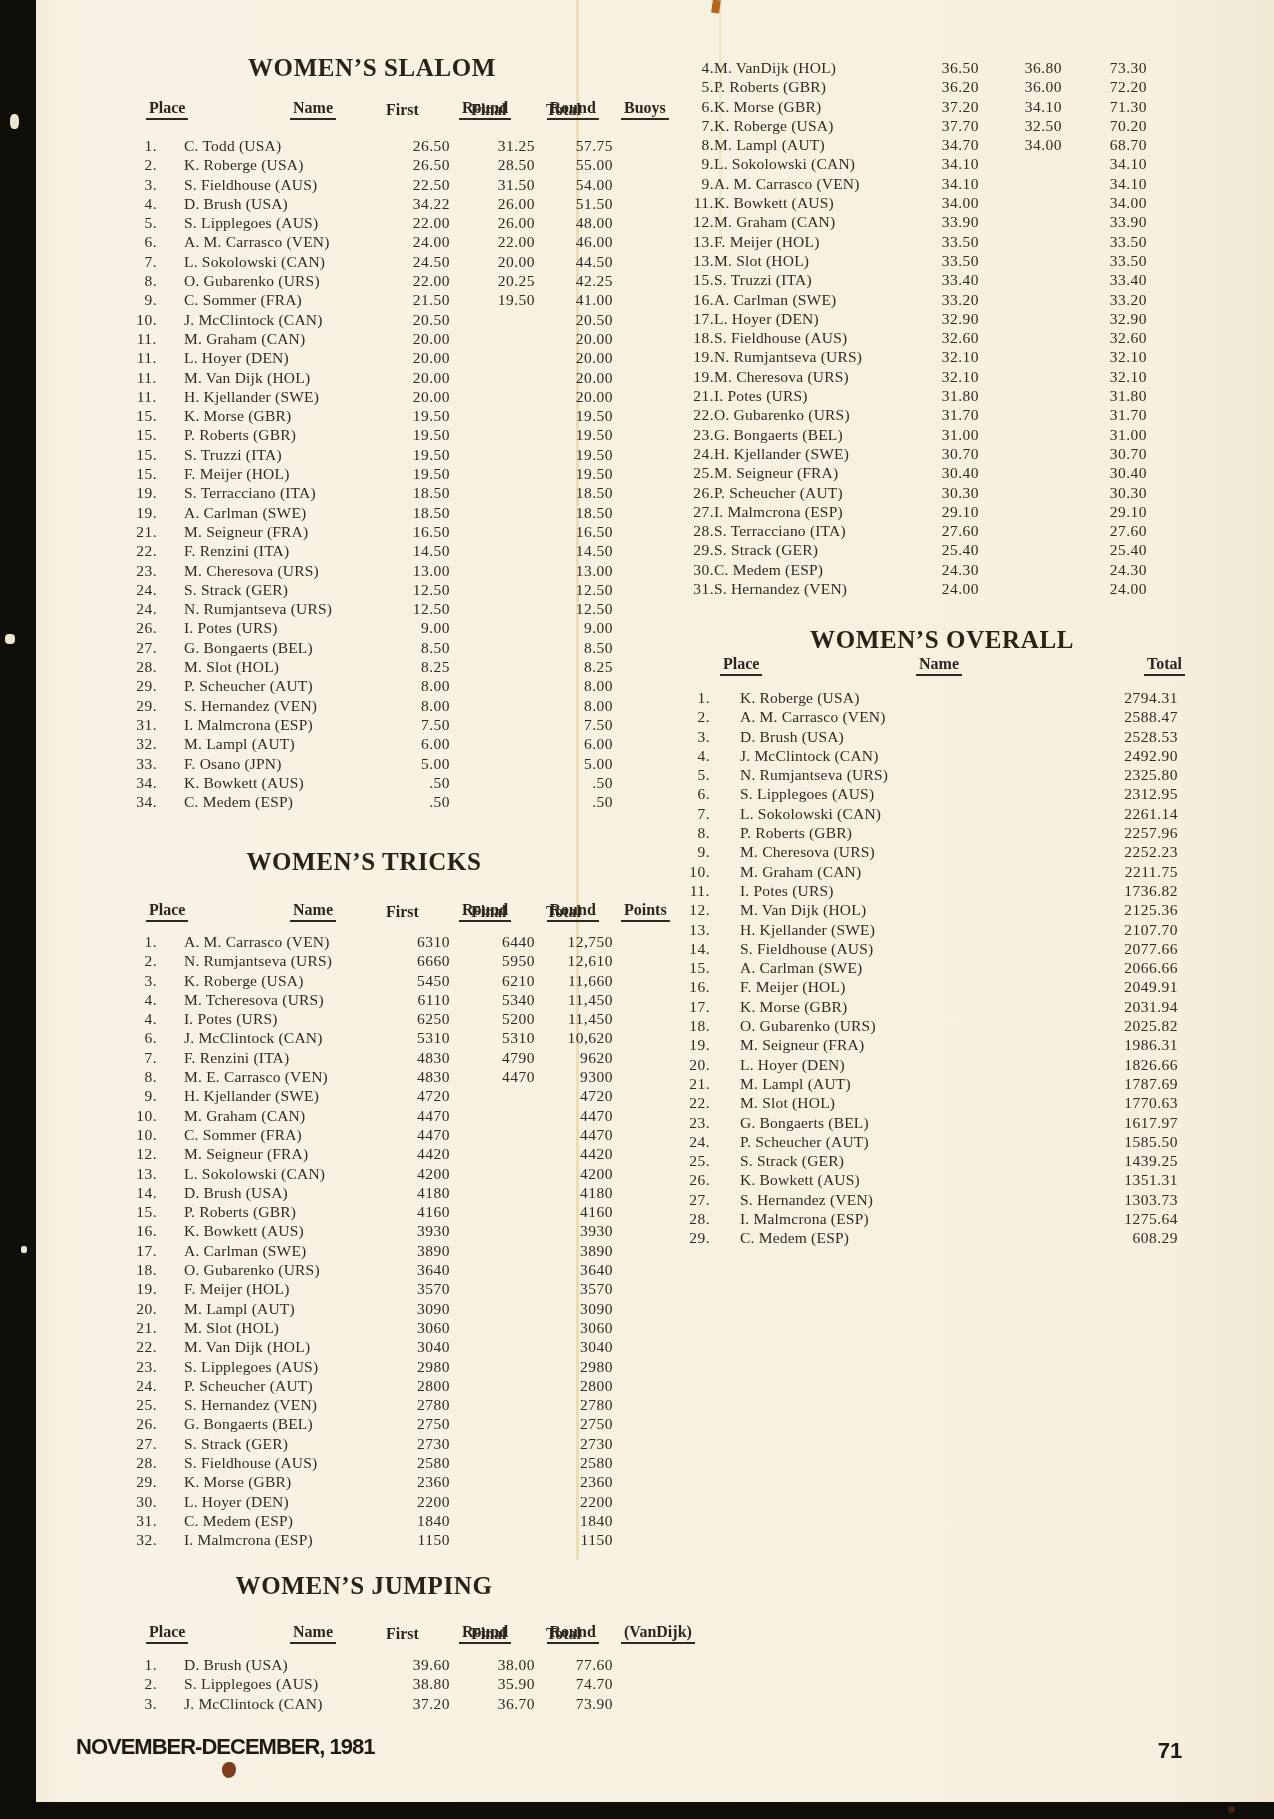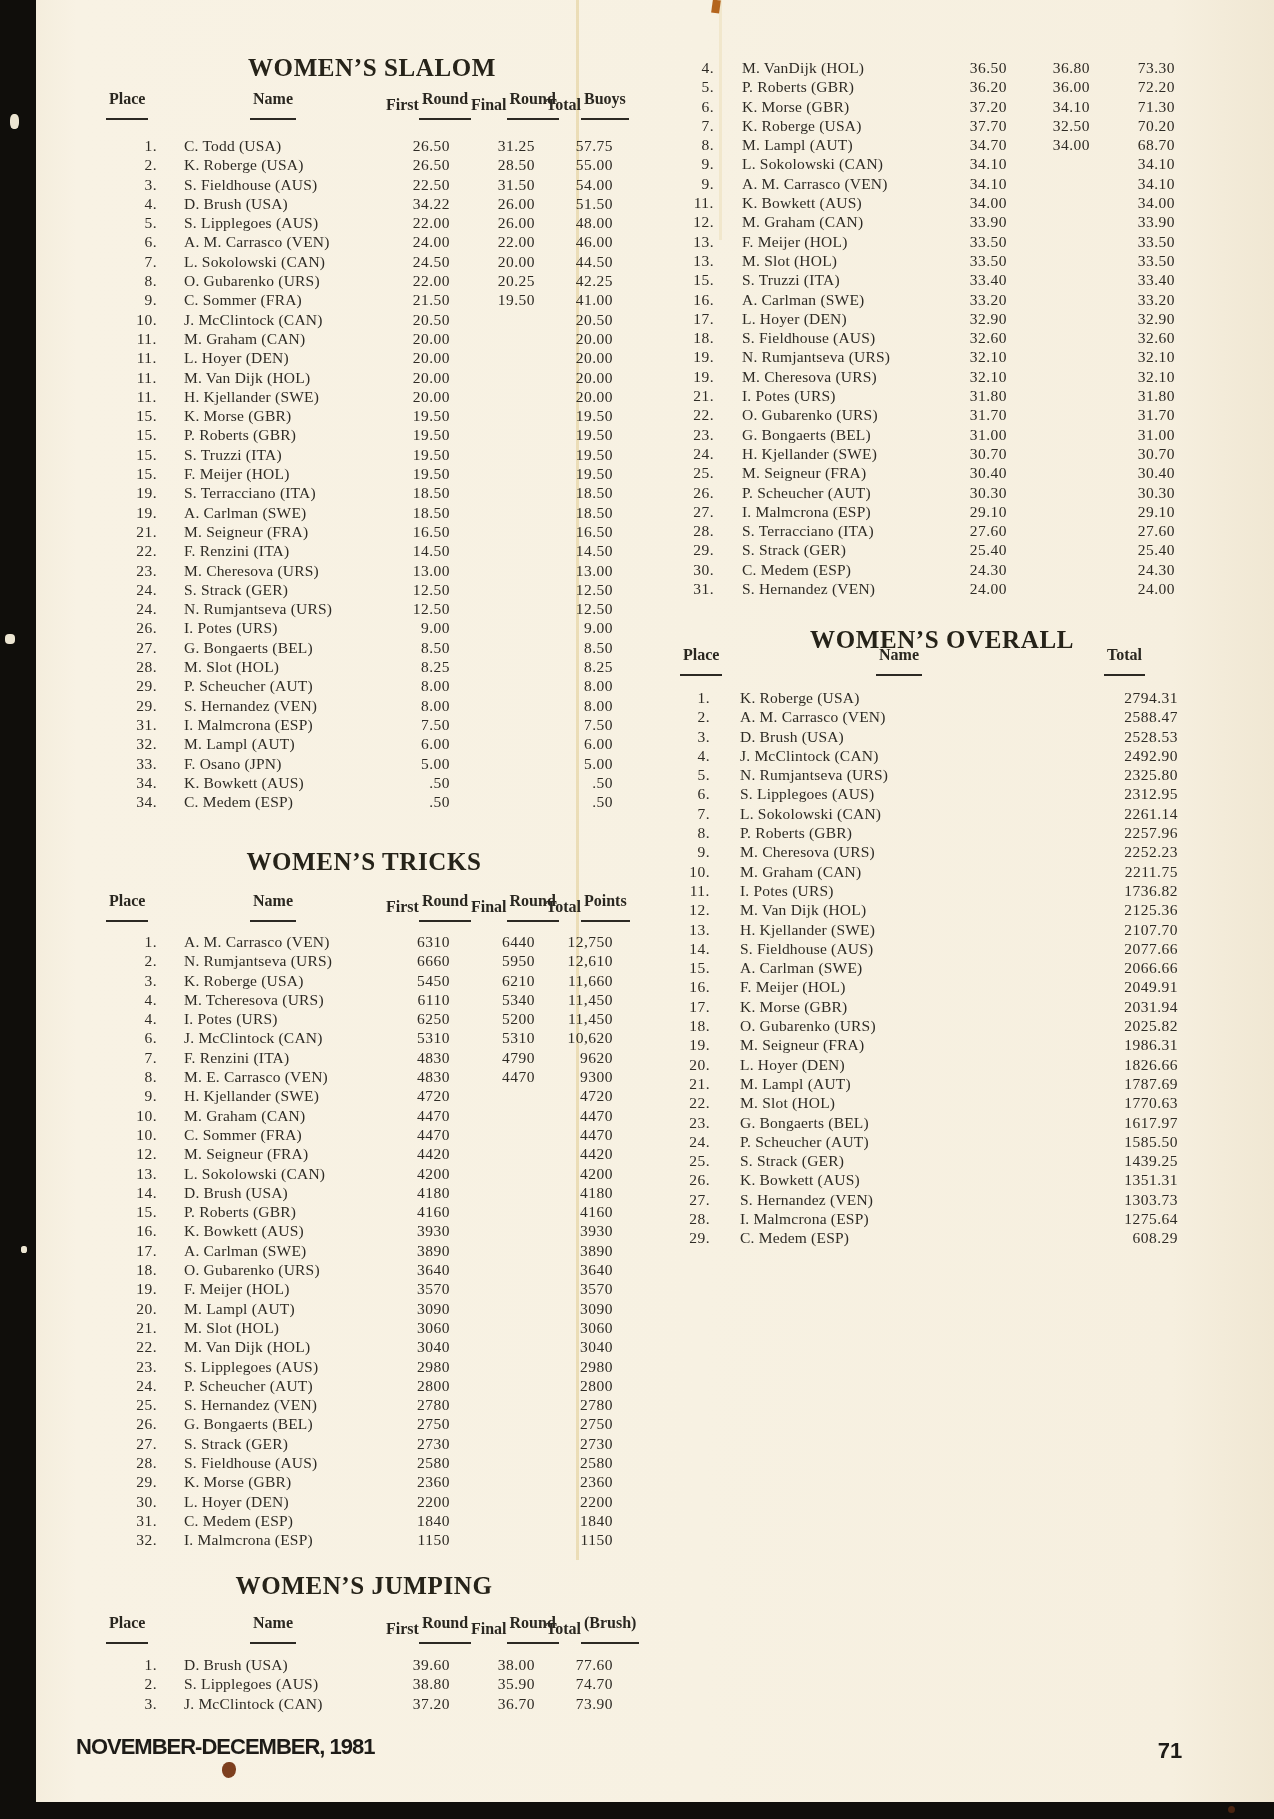--- a/index.html
+++ b/index.html
@@ -20,21 +20,21 @@
 
   .sec-title{
     position:absolute;margin:12px;text-align:center;
     font-size:25px;font-weight:bold;letter-spacing:0.6px;color:#262319;
     font-family:"Liberation Serif","DejaVu Serif",serif;
   }
   .thead{position:absolute;height:46px;font-weight:bold;font-size:16px;color:#2a2720;}
   .thead.single{height:28px;}
   .th{position:absolute;bottom:0;display:flex;flex-direction:row;align-items:center;line-height:19px;}
   .hl{white-space:nowrap;}
-  .u{border-bottom:2.5px solid #2c2923;padding:0 3px 10px;}
+  .u{border-bottom:2.5px solid #2c2923;padding:0 3px 1px;margin-left:40px;}
 
   .rows{position:absolute;}
   .trow{display:flex;height:19.3px;line-height:19.5px;font-size:15.5px;white-space:nowrap;}
   .cell{display:block;}
   .c-name{letter-spacing:0.2px;}
   .c-r1,.c-r2,.c-total,.c-place{letter-spacing:0.5px;}
 
   
   .tbl-l{left:100px;width:540px;}
   .tbl-l .c-place{flex:0 0 57px;text-align:right;}
@@ -44,21 +44,21 @@
   .tbl-l .c-total{flex:0 0 78px;text-align:right;}
   .thead.tbl-l .th-place{left:6px;width:64px;}
   .thead.tbl-l .th-name{left:150px;width:96px;}
   .thead.tbl-l .th-r1{left:286px;width:88px;}
   .thead.tbl-l .th-r2{left:371px;width:88px;}
   .thead.tbl-l .th-tot{left:446px;width:86px;}
 
   
   .tbl-r{left:680px;width:500px;}
   .tbl-r .c-place{flex:0 0 34px;text-align:right;}
-  .tbl-r .c-name{flex:0 0 185px;margin-left:28px;}
+  .tbl-r .c-name{flex:0 0 185px;}
   .tbl-r .c-r1{flex:0 0 80px;text-align:right;}
   .tbl-r .c-r2{flex:0 0 83px;text-align:right;}
   .tbl-r .c-total{flex:0 0 85px;text-align:right;}
 
   
   .tbl-o{left:680px;width:500px;}
   .tbl-o .c-place{flex:0 0 30px;text-align:right;}
   .tbl-o .c-name{flex:0 0 280px;margin-left:30px;}
   .tbl-o .c-total{flex:0 0 158px;text-align:right;}
   .thead.tbl-o .th-place{left:0;width:52px;}
@@ -620,21 +620,21 @@
     <div class="th th-r1">
         <span class="hl">First</span>
         <span class="hl u">Round</span>
       </div>
     <div class="th th-r2">
         <span class="hl">Final</span>
         <span class="hl u">Round</span>
       </div>
     <div class="th th-tot">
         <span class="hl">Total</span>
-        <span class="hl u">(Brush)</span>
+        <span class="hl u">(VanDijk)</span>
       </div>
   </div>
   <div class="rows tbl-l" style="top:1655px;">
       <div class="trow">
         <span class="cell c-place">1.</span>
         <span class="cell c-name">D. Brush (USA)</span>
         <span class="cell c-r1">39.60</span>
         <span class="cell c-r2">38.00</span>
         <span class="cell c-total">77.60</span>
       </div>

